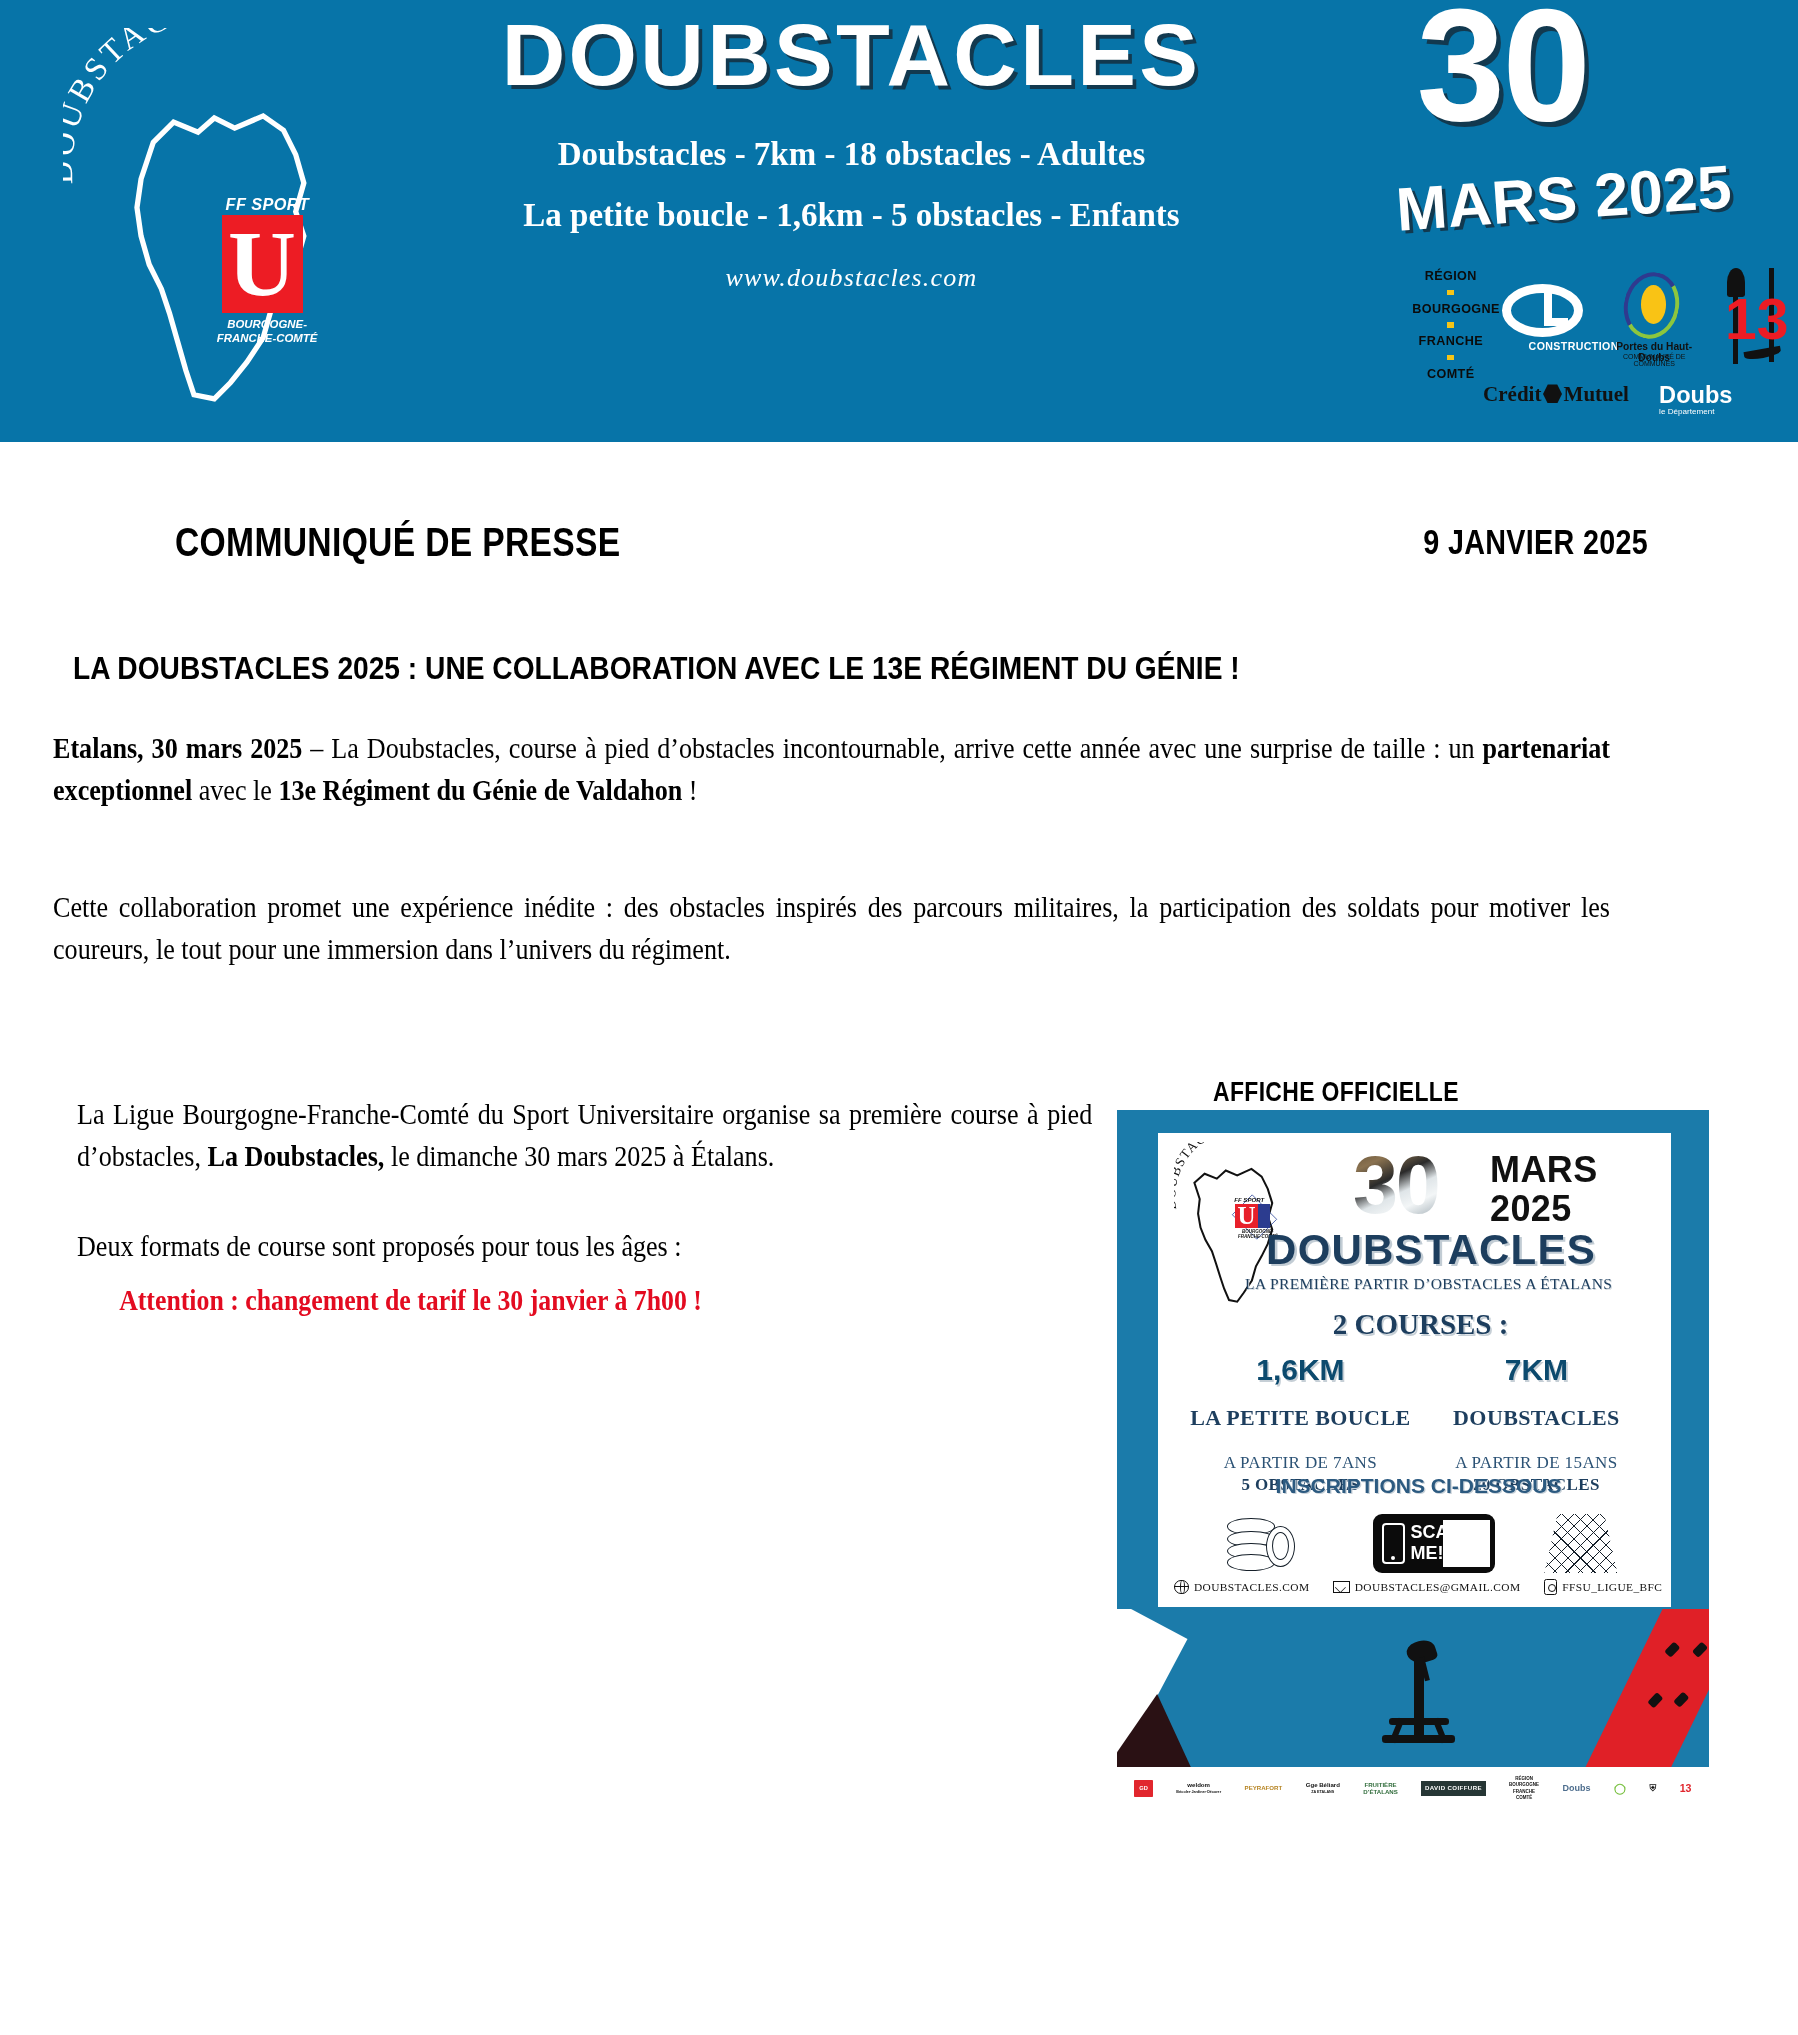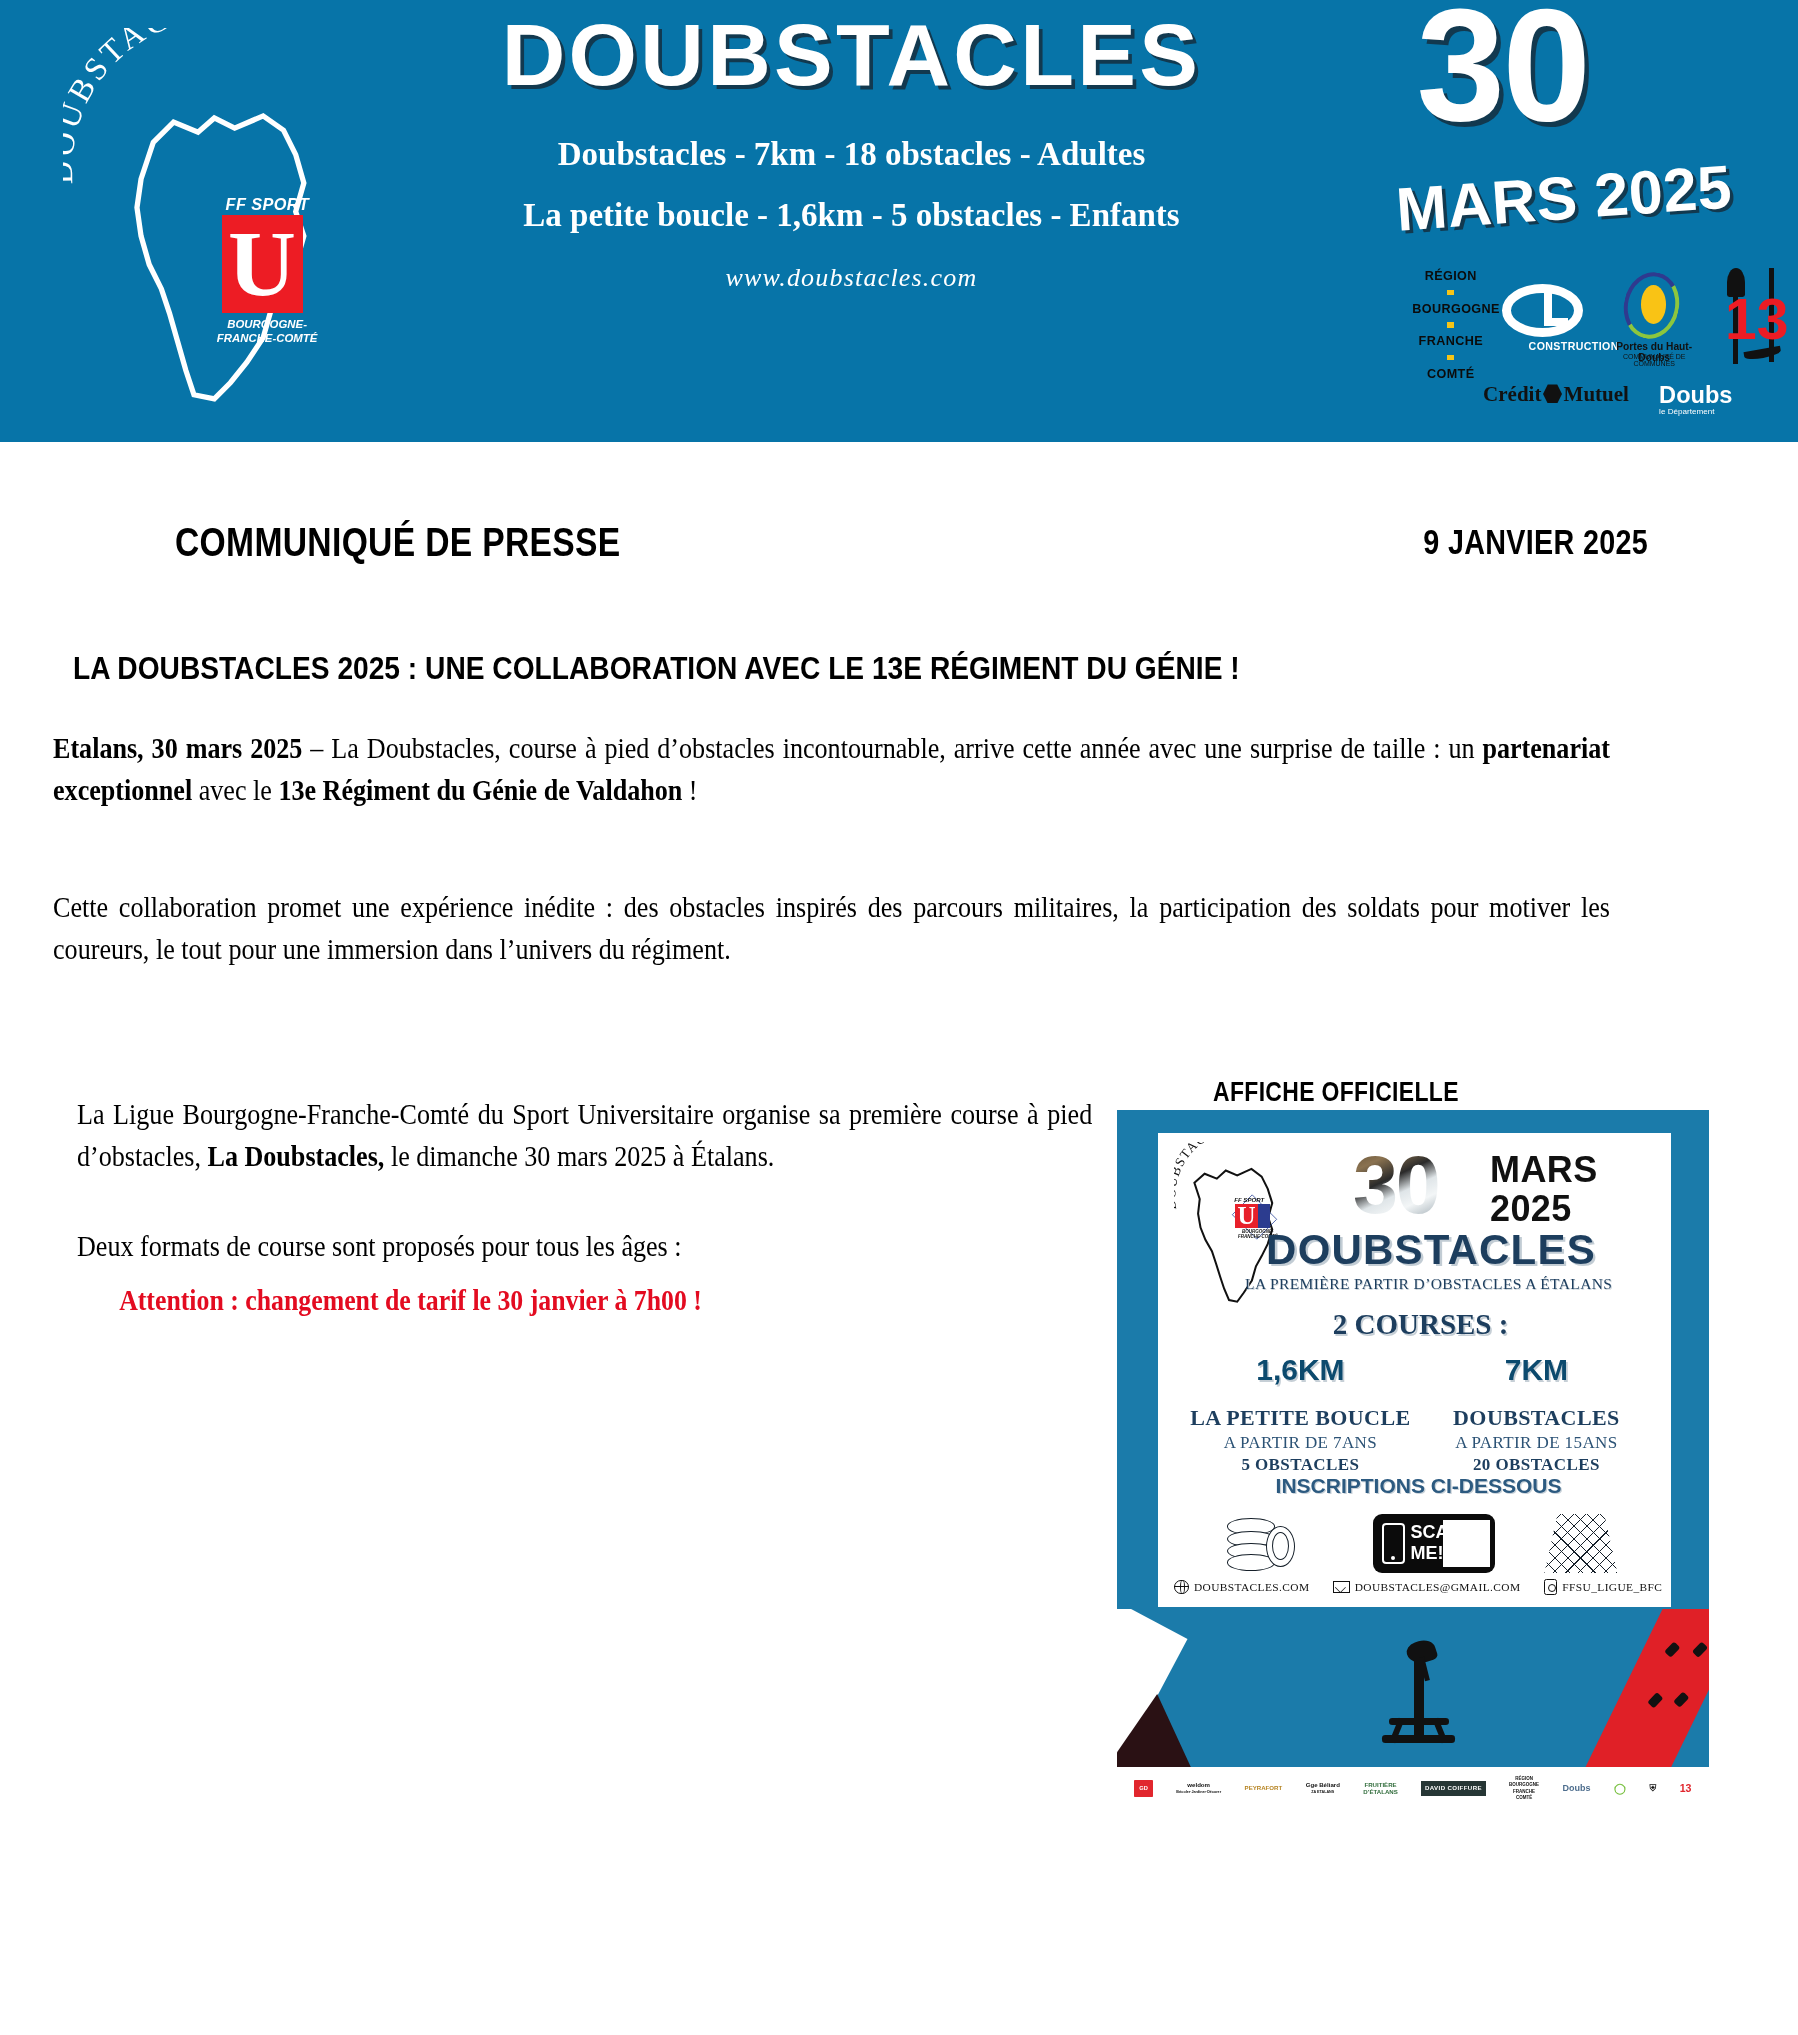--- a/index.html
+++ b/index.html
@@ -364,21 +364,21 @@
   .pi-col { flex: 1; text-align: center; }
   .pi-km {
     font-size: 30px; font-weight: bold; color: #0c4a6e;
     font-family: "Liberation Sans", sans-serif;
     text-shadow: 1.6px 1.6px 0 #c6cfd6;
   }
   .pi-name {
     margin-top: 18px; font-size: 22px; font-weight: bold; color: #1D3E5E;
     font-family: "Liberation Serif", serif; letter-spacing: 0.4px;
   }
-  .pi-age { margin-top: 2px; font-size: 17px; color: #2B5275; font-family:"Liberation Serif", serif; letter-spacing:0.4px; }
+  .pi-age { margin-top: 22px; font-size: 17px; color: #2B5275; font-family:"Liberation Serif", serif; letter-spacing:0.4px; }
   .pi-obs { margin-top: 1.6px; font-size: 17px; font-weight: bold; color: #1D3E5E; font-family:"Liberation Serif", serif; letter-spacing:0.4px; }
   .pi-inscr {
     position: absolute; left: 0; top: 341px; width: 513px;
     text-align: center; padding-left: 8.1px;
     font-size: 21px; font-weight: bold; color: #2C5A80;
     font-family: "Liberation Sans", sans-serif;
     text-shadow: 1.2px 1.2px 0 #c9d2d9;
   }
   .pi-icons { position: absolute; left: 24.4px; top: 381px; width: 472px; height: 61px; }
   .tyres { position: absolute; left: 45px; top: 2px; width: 81px; height: 55px; }

